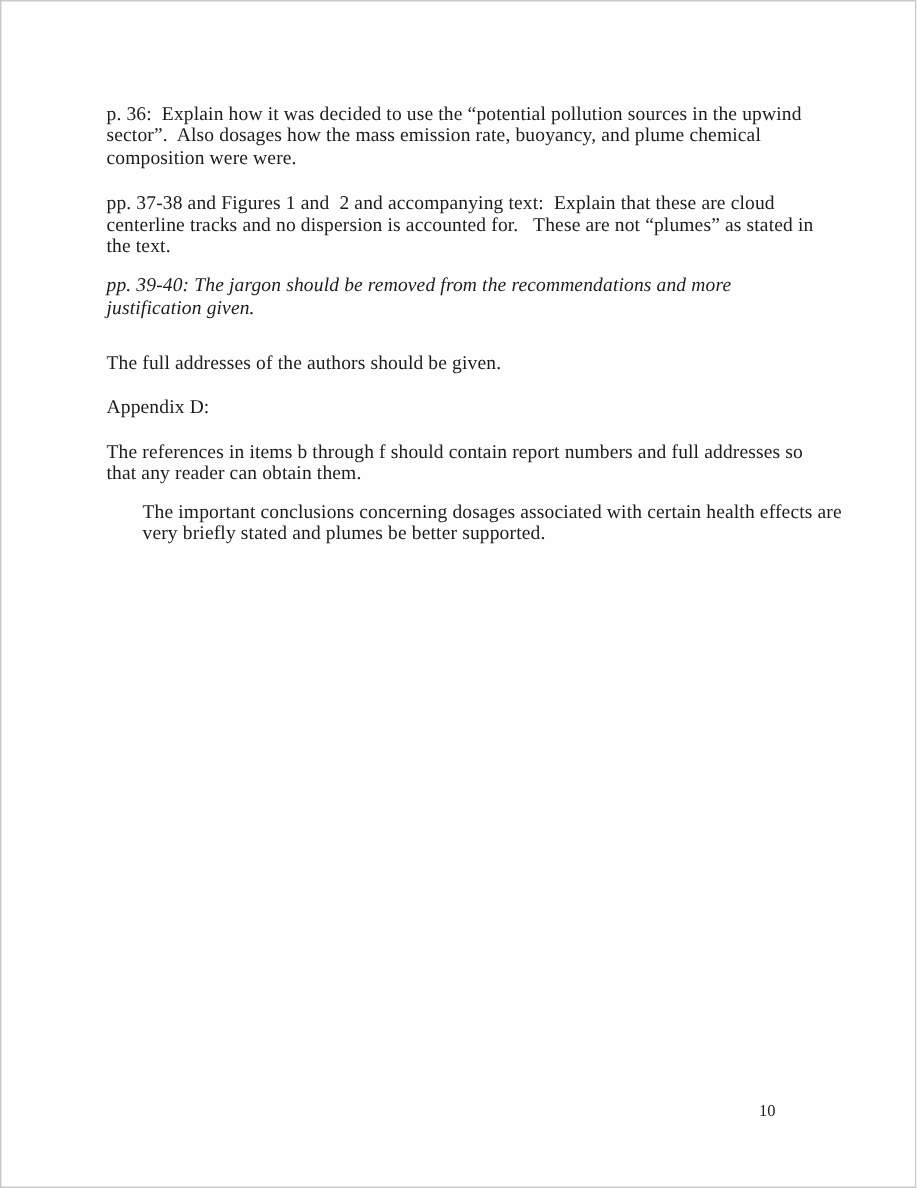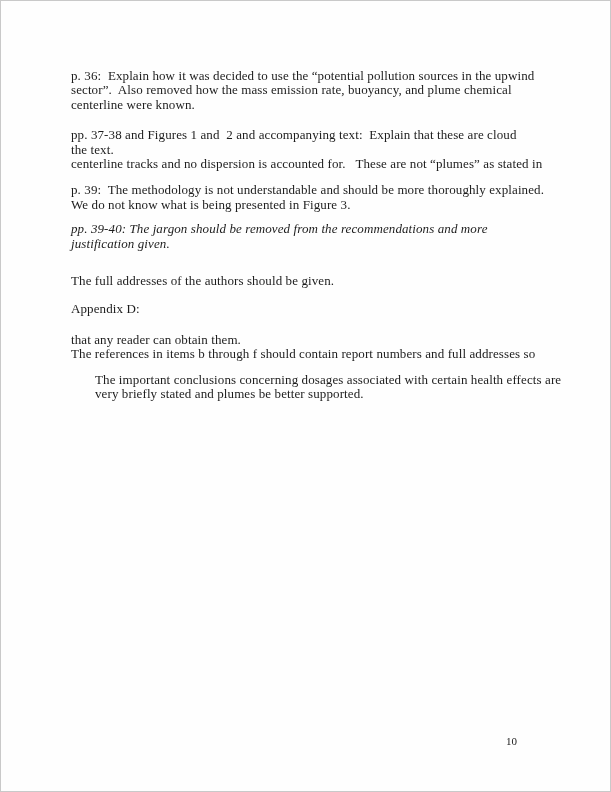--- a/index.html
+++ b/index.html
@@ -51,51 +51,47 @@
   }
 </style>
 </head>
 <body>
 
 <div class="page">
   <div class="text-block">
 
     <p class="para mb-16">
       <span class="line">p. 36:  Explain how it was decided to use the “potential pollution sources in the upwind</span>
-      <span class="line">sector”.  Also removed how the mass emission rate, buoyancy, and plume chemical</span>
-      <span class="line">centerline were known.</span>
+      <span class="line">sector”.  Also dosages how the mass emission rate, buoyancy, and plume chemical</span>
+      <span class="line">composition were were.</span>
     </p>
 
     <p class="para mb-12">
       <span class="line">pp. 37-38 and Figures 1 and  2 and accompanying text:  Explain that these are cloud</span>
+      <span class="line">centerline tracks and no dispersion is accounted for.   These are not “plumes” as stated in</span>
       <span class="line">the text.</span>
-      <span class="line">centerline tracks and no dispersion is accounted for.   These are not “plumes” as stated in</span>
     </p>
 
-    <p class="para mb-10">
-      <span class="line">p. 39:  The methodology is not understandable and should be more thoroughly explained.</span>
-      <span class="line">We do not know what is being presented in Figure 3.</span>
-    </p>
 
     <p class="para mb-23">
       <span class="line">pp. 39-40: The jargon should be removed from the recommendations and more</span>
       <span class="line">justification given.</span>
     </p>
 
     <p class="para mb-14">
       <span class="line">The full addresses of the authors should be given.</span>
     </p>
 
     <p class="para mb-16">
       <span class="line">Appendix D:</span>
     </p>
 
     <p class="para mb-11">
+      <span class="line">The references in items b through f should contain report numbers and full addresses so</span>
       <span class="line">that any reader can obtain them.</span>
-      <span class="line">The references in items b through f should contain report numbers and full addresses so</span>
     </p>
 
     <p class="para mb-0">
       <span class="line">The important conclusions concerning dosages associated with certain health effects are</span>
       <span class="line">very briefly stated and plumes be better supported.</span>
     </p>
 
   </div>
 
   <div class="page-number">10</div>

